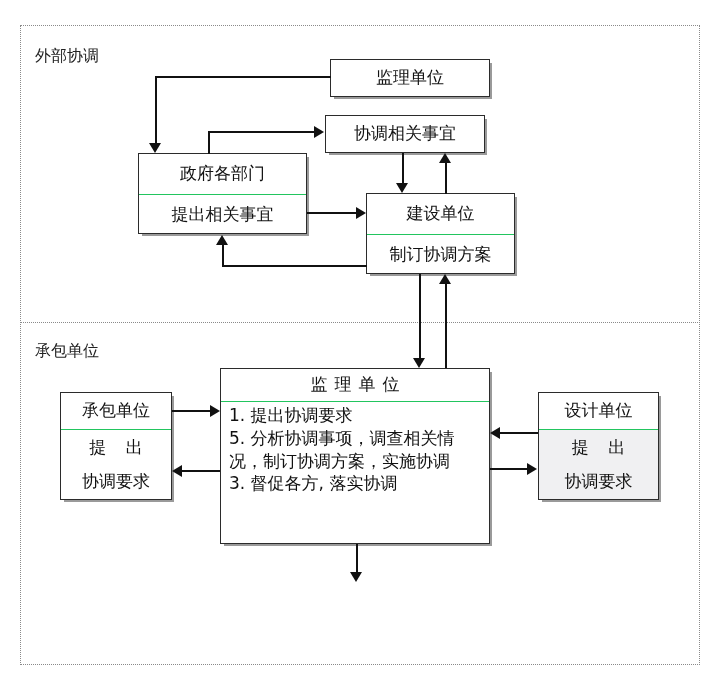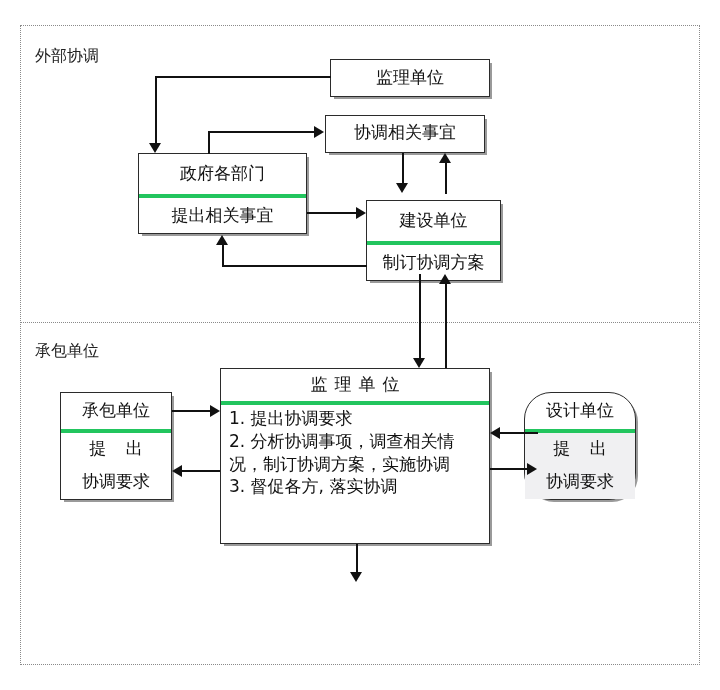--- a/index.html
+++ b/index.html
@@ -17,21 +17,21 @@
   
   .section-label{position:absolute;font-size:16px;line-height:1;color:#222;
                  white-space:nowrap;font-family:"DejaVu Sans","Liberation Sans",sans-serif;}
 
   
   .node{position:absolute;box-sizing:border-box;border:1px solid #2b2b2b;
         background:#ffffff;box-shadow:3px 3px 0 -1px #9a9a9a;}
   .node .cell{box-sizing:border-box;display:flex;align-items:center;
               justify-content:center;text-align:center;color:#111;
               font-size:17px;line-height:1.25;white-space:pre-line;}
-  .node .cell.divider-top{border-top:4px solid #22c55e;}
+  .node .cell.divider-top{border-top:1px solid #22c55e;}
   .cell.shade{background:#f0f0f2;}
   .cell.wide-sp{letter-spacing:7px;text-indent:7px;}
 
   
   .node.center .cell.body{display:block;text-align:left;padding:2px 6px 0 8px;
         font-size:17px;line-height:1.34;}
   .node.center .cell.head{letter-spacing:7px;text-indent:7px;font-size:17px;}
 
   
   .ln{position:absolute;background:#111;}
@@ -56,48 +56,48 @@
   <div class="panel-divider"></div>
 
   <div class="section-label" style="left:35px;top:48px;">外部协调</div>
   <div class="section-label" style="left:35px;top:343px;">承包单位</div>
 
   <div class="node" style="left:330px;top:59px;width:160px;height:38px;">
     <div class="cell" style="height:100%;">监理单位</div>
   </div>
 
   <div class="node" style="left:325px;top:115px;width:160px;height:38px;">
-    <div class="cell" style="height:100%;font-family:Liberation Mono, monospace;">协调相关事宜</div>
+    <div class="cell" style="height:100%;">协调相关事宜</div>
   </div>
 
   <div class="node" style="left:138px;top:153px;width:169px;height:81px;">
     <div class="cell" style="height:40px;">政府各部门</div>
     <div class="cell divider-top" style="height:40px;">提出相关事宜</div>
   </div>
 
-  <div class="node" style="left:366px;top:200px;width:135px;height:81px;">
+  <div class="node" style="left:366px;top:193px;width:149px;height:81px;">
     <div class="cell" style="height:40px;">建设单位</div>
     <div class="cell divider-top" style="height:40px;">制订协调方案</div>
   </div>
 
   <div class="node" style="left:60px;top:392px;width:112px;height:108px;">
     <div class="cell" style="height:36px;">承包单位</div>
     <div class="cell divider-top wide-sp" style="height:36px;">提 出</div>
     <div class="cell" style="height:34px;">协调要求</div>
   </div>
 
   <div class="node center" style="left:220px;top:368px;width:270px;height:176px;">
     <div class="cell head" style="height:32px;">监理单位</div>
     <div class="cell body divider-top" style="height:142px;">1. 提出协调要求
-2. 分析协调事项，调查相关情
+5. 分析协调事项，调查相关情
 况，制订协调方案，实施协调
 3. 督促各方, 落实协调</div>
   </div>
 
-  <div class="node" style="left:524px;top:392px;width:112px;height:108px;border-radius:27px;">
+  <div class="node" style="left:538px;top:392px;width:121px;height:108px;">
     <div class="cell" style="height:36px;">设计单位</div>
     <div class="cell divider-top wide-sp shade" style="height:36px;">提 出</div>
     <div class="cell shade" style="height:34px;">协调要求</div>
   </div>
 
 
   <div class="ln h" style="left:155px;top:76px;width:176px;"></div>
   <div class="ln v" style="left:155px;top:76px;height:68px;"></div>
   <div class="arw down" style="left:149px;top:143px;"></div>
 

